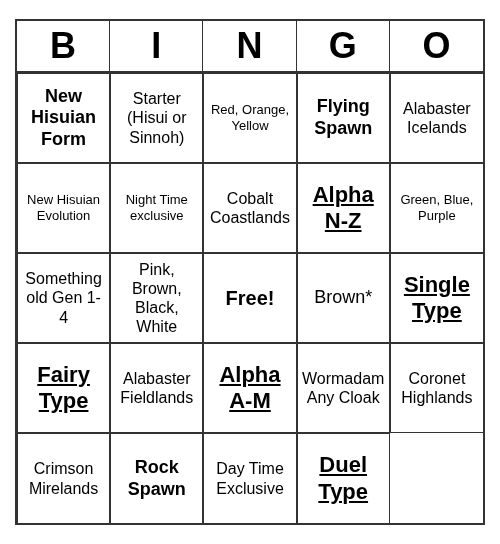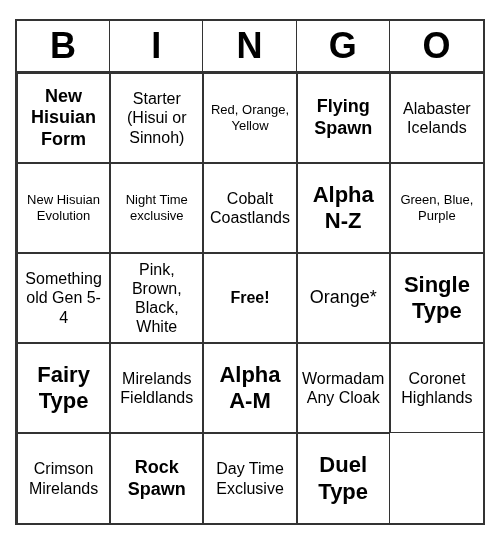--- a/index.html
+++ b/index.html
@@ -52,22 +52,22 @@
     .bingo-cell:nth-child(n+21) {
       border-bottom: none;
       text-align: center;
     }
     .cell-text {
       line-height: 1.2;
     }
     .size-small { font-size: 16px; }
     .size-medium { font-size: 13px; }
     .size-large { font-size: 18px; }
-    .size-xlarge { font-size: 22px; }
-    .size-free { font-size: 16px; font-weight: bold; }
+    .size-xlarge { font-size: 22px; text-decoration: underline; }
+    .size-free { font-size: 20px; font-weight: bold; }
     .bold { font-weight: bold; }
   </style>
 </head>
 <body>
 
 <div class="bingo-card">
   <div class="bingo-header">
   <div class="bingo-header-cell">B</div>
       <div class="bingo-header-cell">I</div>
       <div class="bingo-header-cell">N</div>
@@ -99,39 +99,39 @@
       <div class="bingo-cell">
         <span class="cell-text size-small">Cobalt Coastlands</span>
       </div>
       <div class="bingo-cell">
         <span class="cell-text size-xlarge bold">Alpha N-Z</span>
       </div>
       <div class="bingo-cell">
         <span class="cell-text size-medium">Green, Blue, Purple</span>
       </div>
       <div class="bingo-cell">
-        <span class="cell-text size-small">Something old Gen 5-4</span>
+        <span class="cell-text size-small">Something old Gen 1-4</span>
       </div>
       <div class="bingo-cell">
         <span class="cell-text size-small">Pink, Brown, Black, White</span>
       </div>
       <div class="bingo-cell">
         <span class="cell-text size-free bold">Free!</span>
       </div>
       <div class="bingo-cell">
-        <span class="cell-text size-large">Orange*</span>
+        <span class="cell-text size-large">Brown*</span>
       </div>
       <div class="bingo-cell">
         <span class="cell-text size-xlarge bold">Single Type</span>
       </div>
       <div class="bingo-cell">
         <span class="cell-text size-xlarge bold">Fairy Type</span>
       </div>
       <div class="bingo-cell">
-        <span class="cell-text size-small">Mirelands Fieldlands</span>
+        <span class="cell-text size-small">Alabaster Fieldlands</span>
       </div>
       <div class="bingo-cell">
         <span class="cell-text size-xlarge bold">Alpha A-M</span>
       </div>
       <div class="bingo-cell">
         <span class="cell-text size-small">Wormadam Any Cloak</span>
       </div>
       <div class="bingo-cell">
         <span class="cell-text size-small">Coronet Highlands</span>
       </div>

